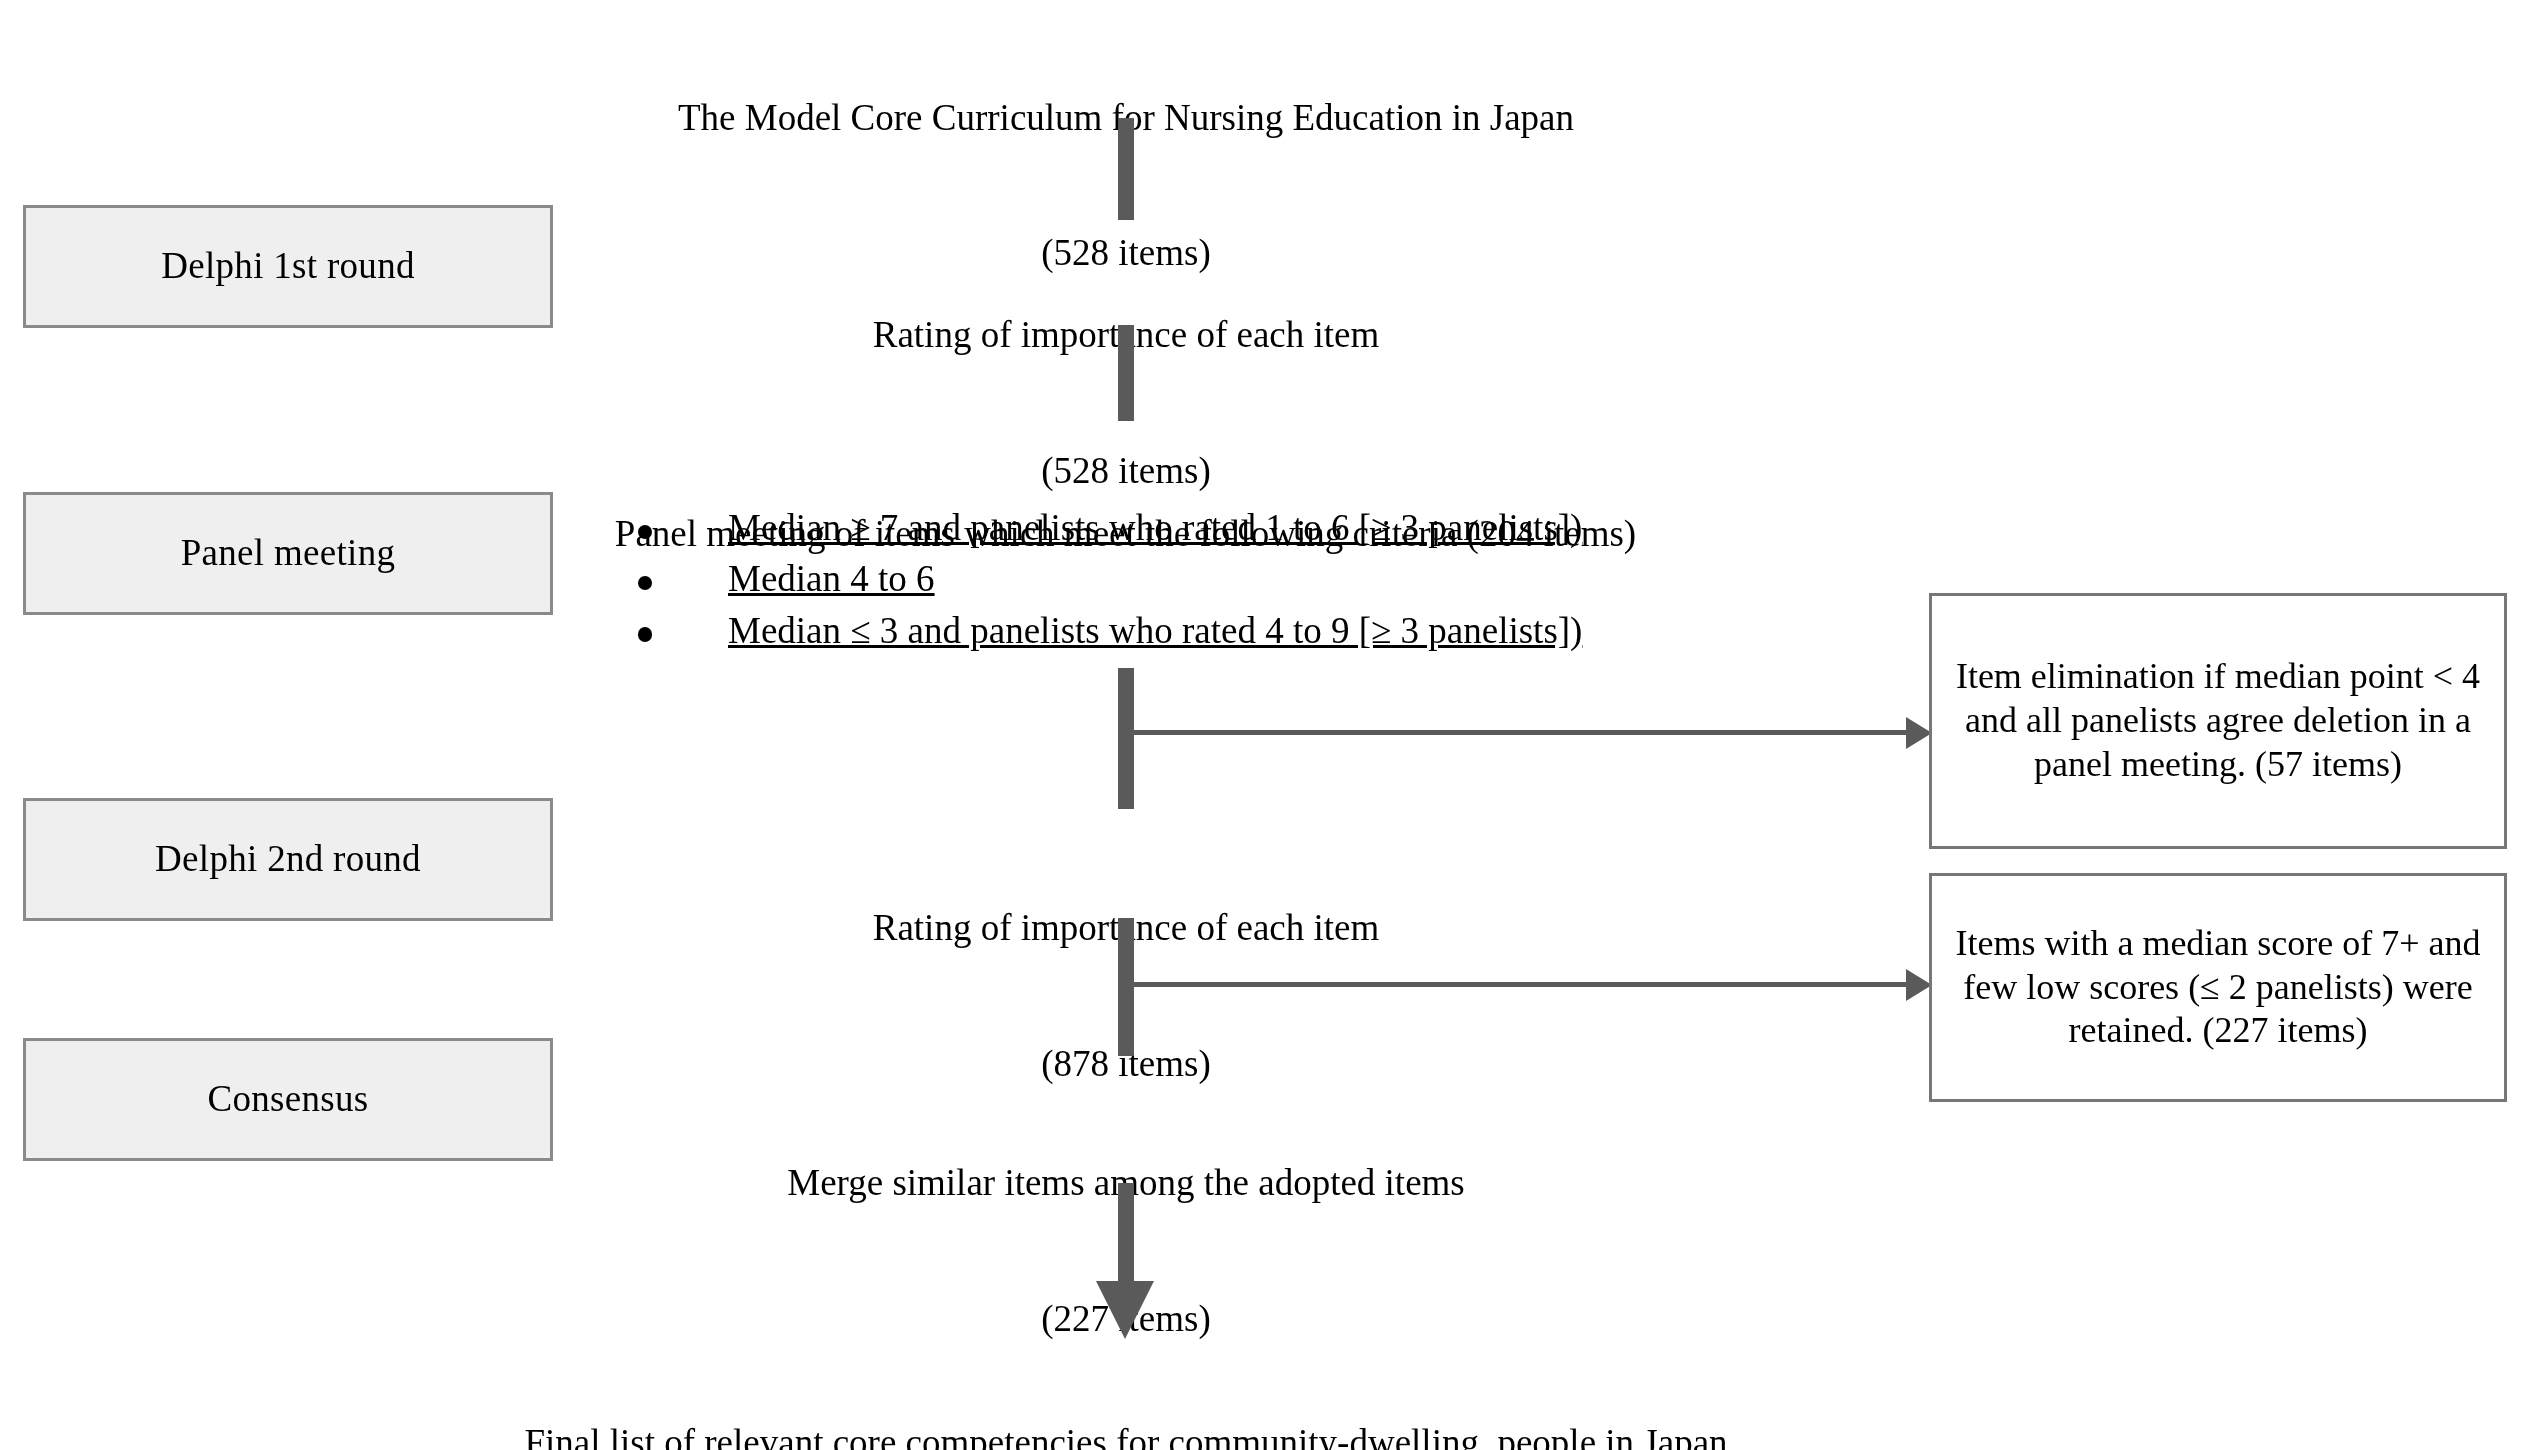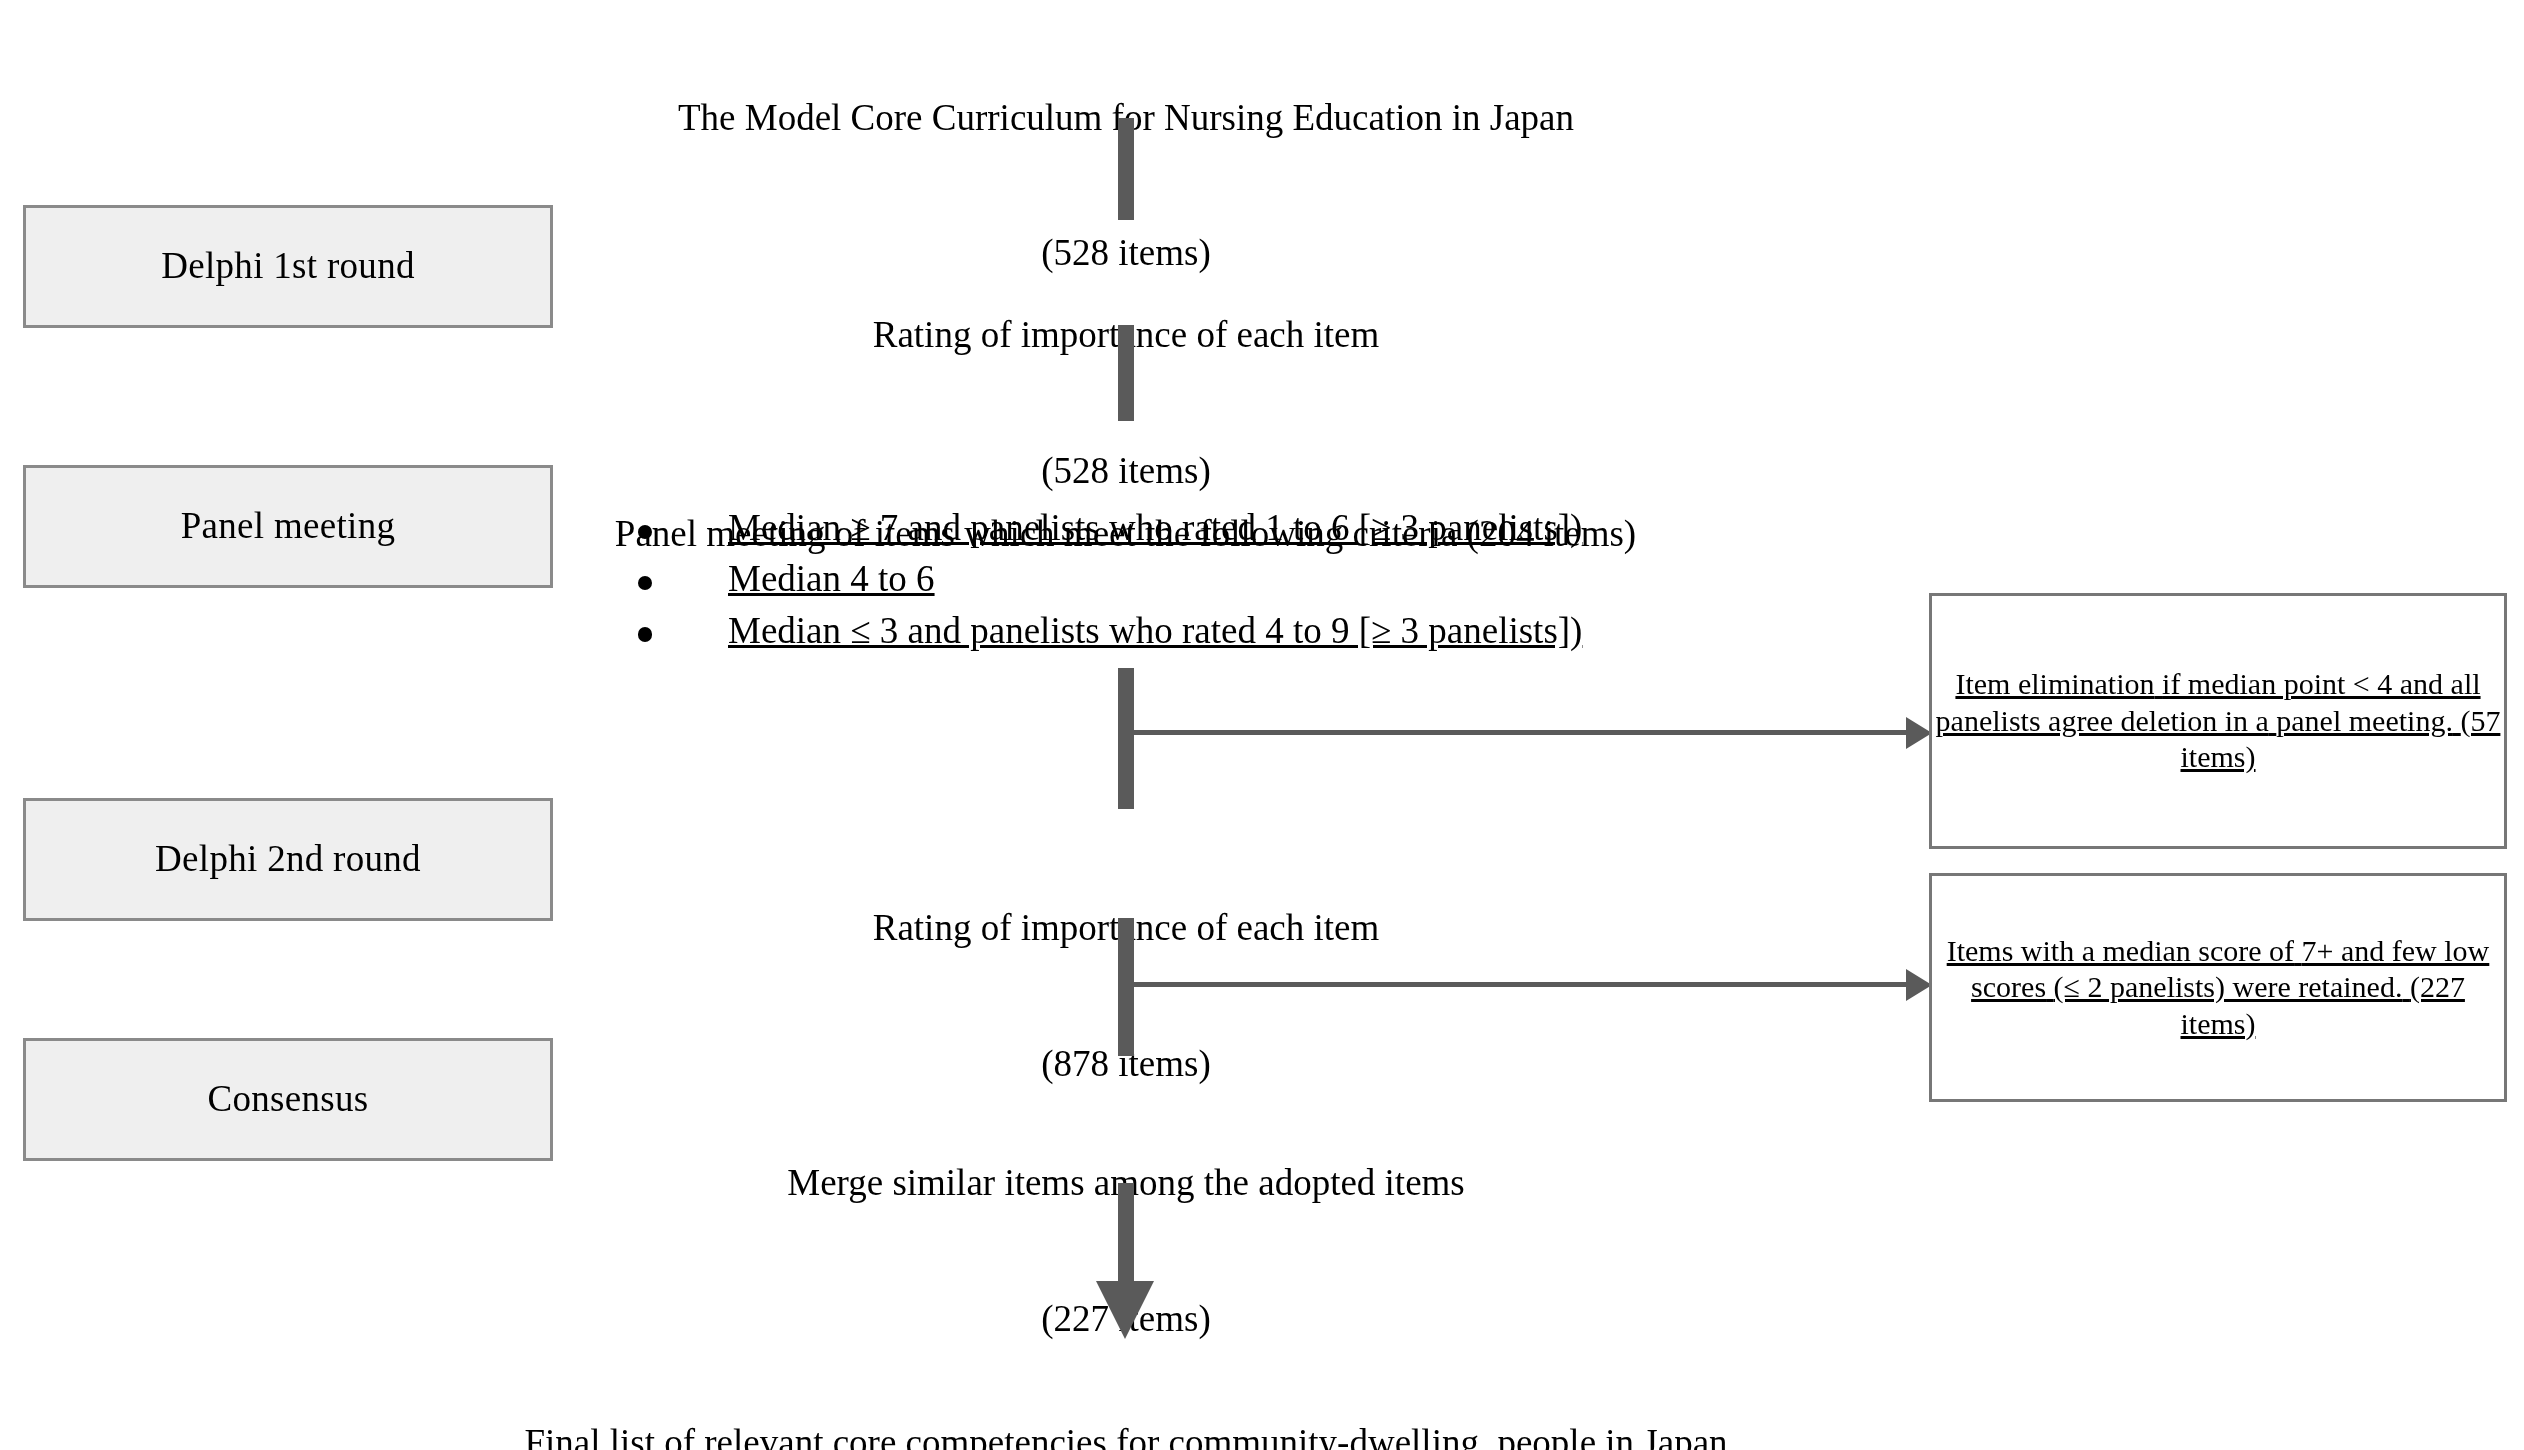--- a/index.html
+++ b/index.html
@@ -31,42 +31,41 @@
     align-items: center;
     justify-content: center;
   }
   .stage-box .stage-label {
     font-size: 37px;
     line-height: 1.1;
     letter-spacing: 0.3px;
     white-space: nowrap;
   }
   #stage-0 { top: 205px;  height: 123px; }
-  #stage-1 { top: 465px;  height: 123px; text-align: center; }
+  #stage-1 { top: 492px;  height: 123px; text-align: center; }
   #stage-2 { top: 798px; height: 123px; }
   #stage-3 { top: 1038px; height: 123px; }
 
   
   .outcome-box {
     position: absolute;
     left: 1929px;
     width: 578px;
     box-sizing: border-box;
     background: #ffffff;
     border: 3px solid #777777;
     display: flex;
     align-items: center;
     justify-content: center;
     text-align: center;
   }
   .outcome-box .outcome-text {
-    font-size: 30px;
+    font-size: 36px;
     line-height: 1.22;
     padding: 0 0;
-    text-decoration: underline;
   }
   #outcome-0 { top: 593px;  height: 256px; }
   #outcome-1 { top: 873px; height: 229px; }
 
   
   .flow-text {
     position: absolute;
     text-align: center;
     font-size: 37px;
     line-height: 1.22;

